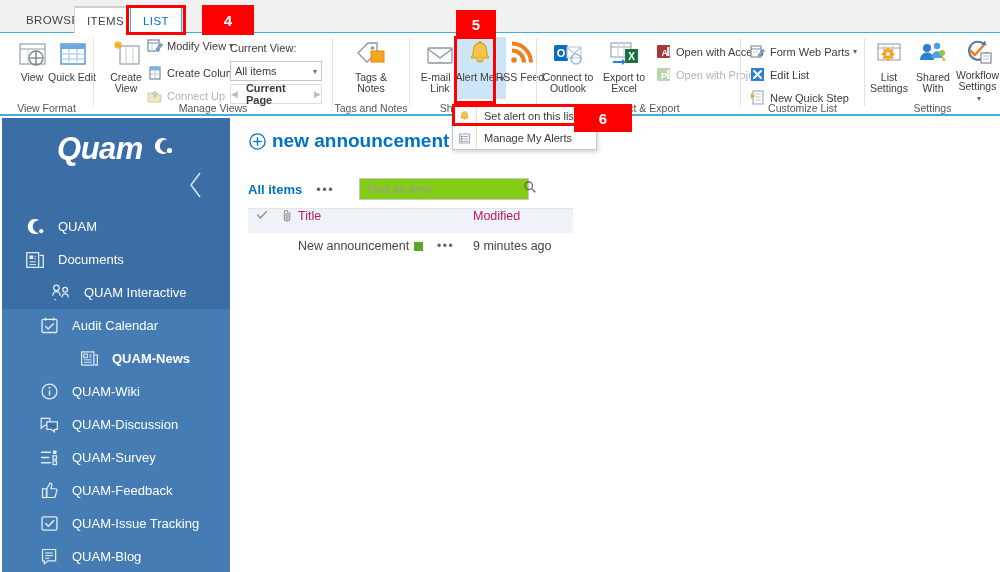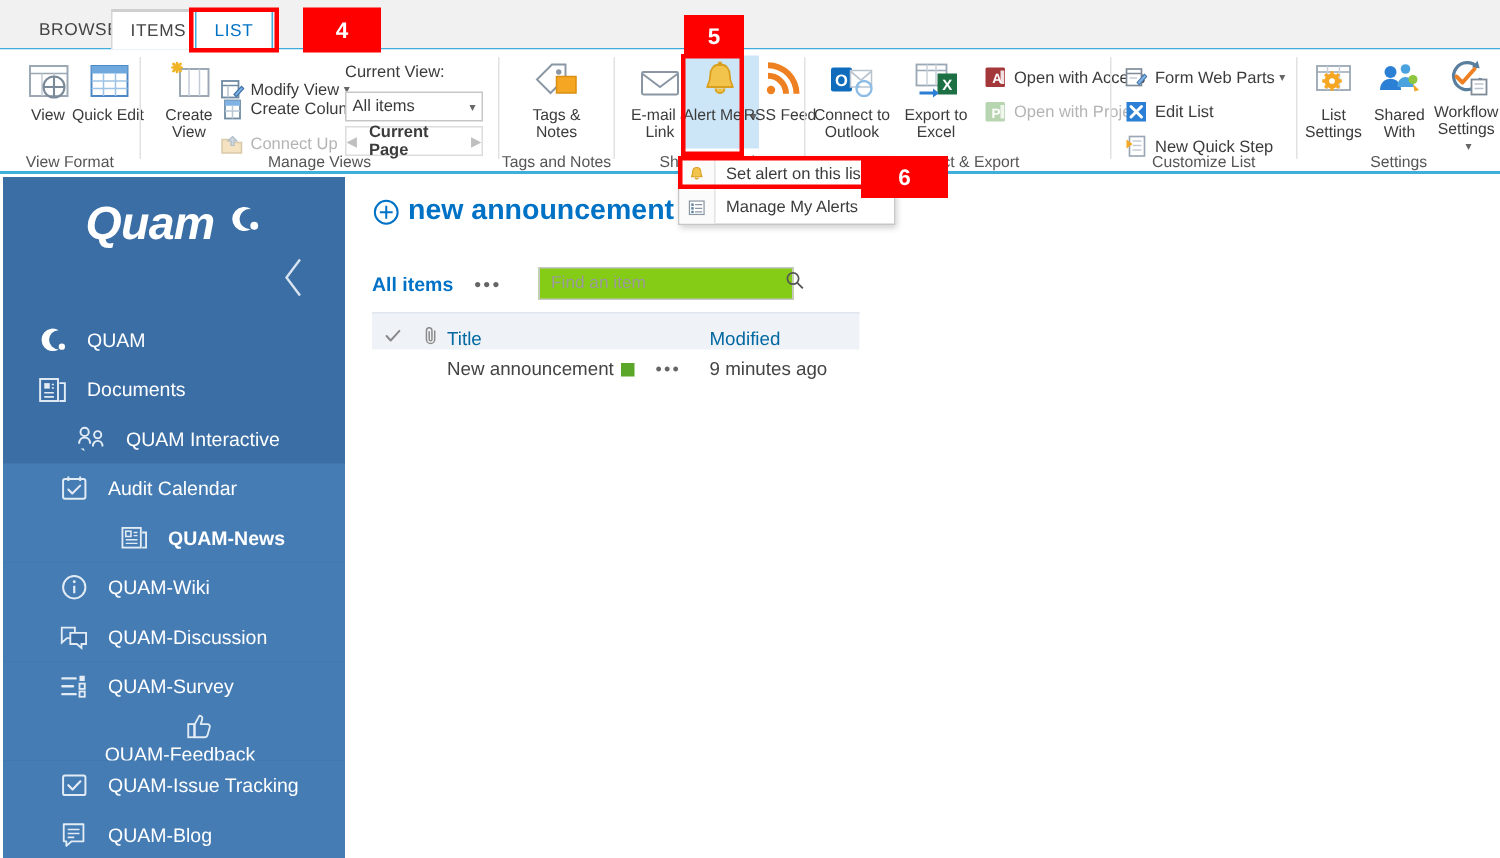--- a/index.html
+++ b/index.html
@@ -150,23 +150,23 @@
     display:flex; align-items:center; padding:0 5px;
   }
   .searchbox input {
     flex:1; border:none; outline:none; font-size:11.5px;
     color:#444; font-family:"Liberation Sans", sans-serif; background:transparent;
   }
   .searchbox input::placeholder { color:#9a9a9a; }
 
   .listtable { position:absolute; left:0; top:78px; width:325px; }
   .lhead {
-    display:flex; align-items:flex-end; height:25px;
+    display:flex; align-items:flex-start; height:25px;
     background:#eff3f8; border-top:1px solid #dfe6ee;
-    font-size:12.5px; color:#0369a1;
+    font-size:12.5px; color:#be185d;
   }
   .lrow { display:flex; align-items:center; height:26px; font-size:12.5px; color:#444; }
   .c-chk { width:28px; text-align:center; flex:none; color:#888; }
   .c-att { width:22px; text-align:center; flex:none; color:#888; }
   .c-title { flex:1; display:flex; align-items:center; }
   .c-mod { width:100px; flex:none; }
   .newbadge {
     display:inline-block; margin-left:5px; width:9px; height:9px;
     background:#5aa72a; position:relative;
   }
@@ -234,21 +234,21 @@
               <line x1="8" y1="3" x2="8" y2="9"></line>
                 <line x1="5" y1="6" x2="11" y2="6"></line>
               <line x1="5.6" y1="3.6" x2="10.4" y2="8.4"></line>
                 <line x1="10.4" y1="3.6" x2="5.6" y2="8.4"></line>
             </g>
           </svg>
         </span>
         <span class="lbl">Create View</span>
       </div>
 
-      <div class="smallbtn" style="left:52px; top:16px;text-align:right;">
+      <div class="smallbtn" style="left:52px; top:2px;text-align:right;">
         <span class="ico">
           <svg width="16" height="16" viewBox="0 0 16 16">
             <rect x="1" y="2" width="11" height="11" fill="#fff" stroke="#6e8ba5" stroke-width="1.2"></rect>
             <line x1="1" y1="5" x2="12" y2="5" stroke="#6e8ba5" stroke-width="1"></line>
             <line x1="5" y1="5" x2="5" y2="13" stroke="#b8c6d3" stroke-width="1"></line>
             <path d="M9 11 L14 5.5 L15.5 7 L10.5 12.5 Z" fill="#7fb2e5" stroke="#3f72a8" stroke-width="0.8"></path>
           </svg>
         </span>
         <span>Modify View</span>
         <span class="ddcaret">▾</span>
@@ -654,21 +654,21 @@
             <line x1="3" y1="18" x2="13" y2="18"></line>
           </g>
           <rect x="16" y="4" width="4" height="4" fill="#e3ecf5"></rect>
           <rect x="16" y="10" width="4" height="4" fill="none" stroke="#e3ecf5" stroke-width="1.4"></rect>
           <rect x="16" y="16" width="4" height="4" fill="none" stroke="#e3ecf5" stroke-width="1.4"></rect>
         </svg>
       </span>
       <span class="nlbl">QUAM-Survey</span>
     </div>
 
-    <div class="navitem sub selected" style="top:356px;flex-direction:column;">
+    <div class="navitem sub selected" style="top:356px;">
       <span class="nico">
         <svg width="21" height="21" viewBox="0 0 24 24">
           <path d="M9 10 L12.5 3.5 c2 0 2.6 1.6 2 3.3 L13.5 10 h5 c1.4 0 2.2 1.1 1.9 2.3 l-1.7 6 c-0.3 1 -1.1 1.7 -2.2 1.7 H9 Z" fill="none" stroke="#e3ecf5" stroke-width="1.4" stroke-linejoin="round"></path>
           <rect x="4" y="10" width="4.5" height="10" fill="none" stroke="#e3ecf5" stroke-width="1.4"></rect>
         </svg>
       </span>
       <span class="nlbl">QUAM-Feedback</span>
     </div>
 
     <div class="navitem sub selected" style="top:389px;">

